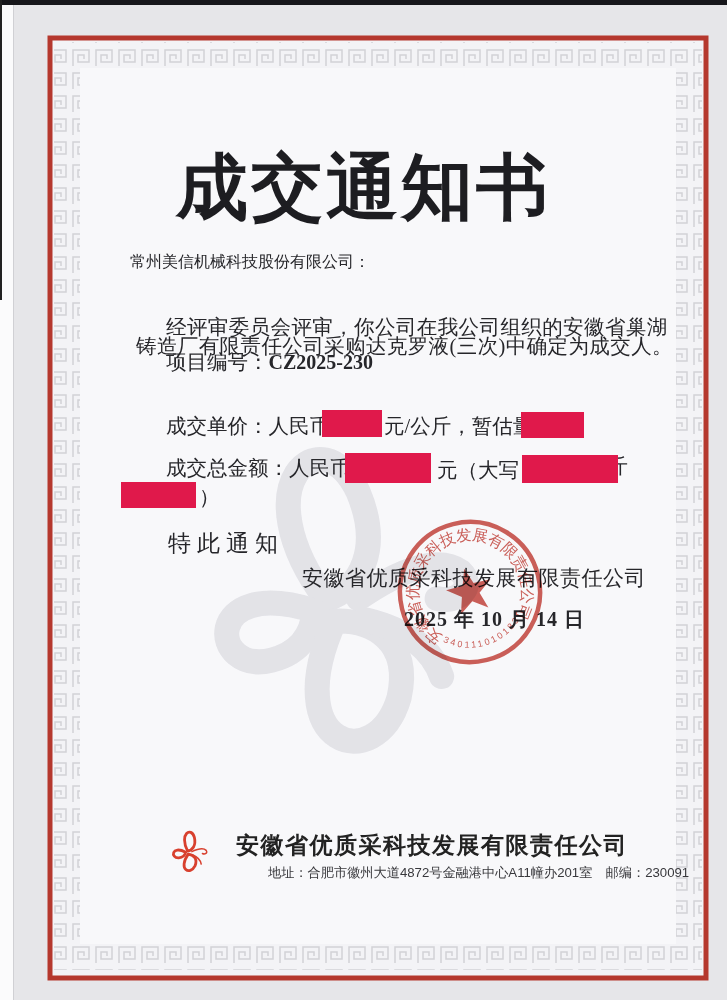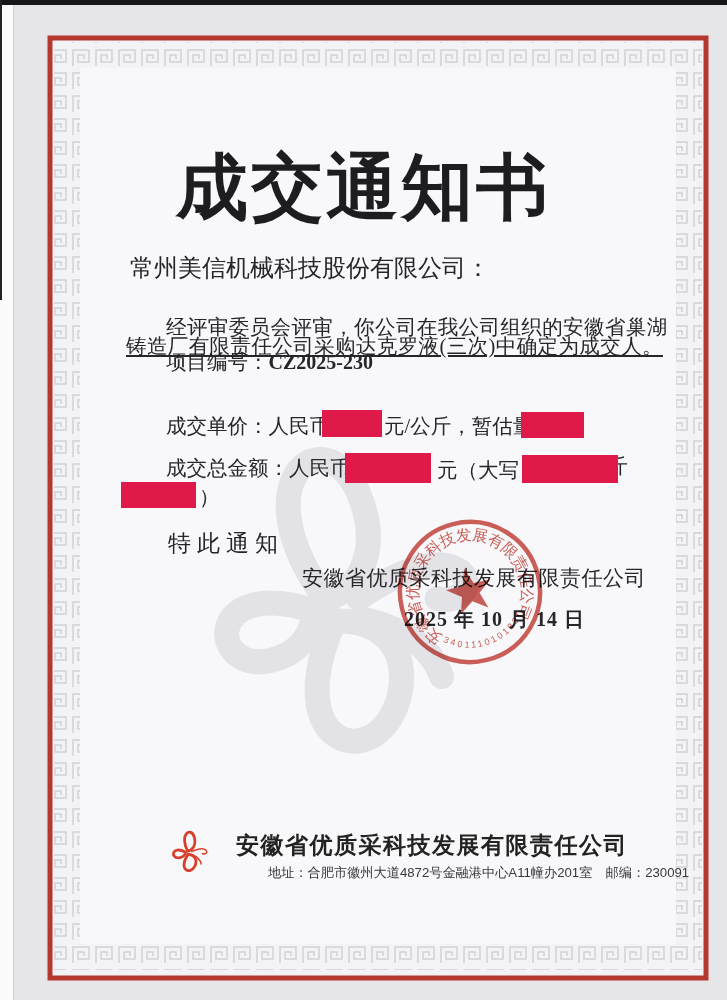--- a/index.html
+++ b/index.html
@@ -12,23 +12,23 @@
   .edge-left-white{left:0;top:0;width:13px;height:1000px;background:#fbfbfc;z-index:8;
                    border-right:1px solid #d0d0d4;}
   .edge-left-black{left:0;top:0;width:2px;height:300px;background:#222;z-index:10;}
   
   #border-svg{left:0;top:0;z-index:1;}
   #watermark{left:150px;top:380px;z-index:2;opacity:.9;}
   .txt{position:absolute;z-index:3;color:#26262a;white-space:nowrap;}
   .doc-title{left:0;top:140px;width:727px;text-align:center;
              font-family:"Liberation Sans", sans-serif;font-weight:900;
              font-size:72px;letter-spacing:3px;color:#1d1d21;}
-  .addr{left:130px;top:252px;font-size:24px;}
+  .addr{left:130px;top:252px;font-size:16px;}
   .p1{left:166px;top:297px;font-size:20.5px;letter-spacing:.4px;margin-top:16px;}
-  .p2{left:126px;top:332px;font-size:20.5px;letter-spacing:.4px;text-decoration:underline;}
+  .p2{left:136px;top:332px;font-size:20.5px;letter-spacing:.4px;}
   .row-proj{left:166px;top:348px;font-size:20.5px;}
   .proj-no{font-family:"Liberation Serif", serif;font-weight:bold;font-size:20px;}
   .row-price-label{left:166px;top:412px;font-size:20.5px;}
   .row-price-mid{left:384px;top:412px;font-size:20.5px;}
   .row-price-unit{left:587px;top:412px;font-size:20.5px;margin-top:40px;}
   .row-total-label{left:166px;top:454px;font-size:20.5px;}
   .row-total-mid{left:437px;top:456px;font-size:20.5px;}
   .row-total-close{left:199px;top:483px;font-size:20.5px;}
   .notice{left:168px;top:528px;font-size:23px;letter-spacing:6px;}
   .sig{left:302px;top:564px;font-size:21px;letter-spacing:.5px;}

